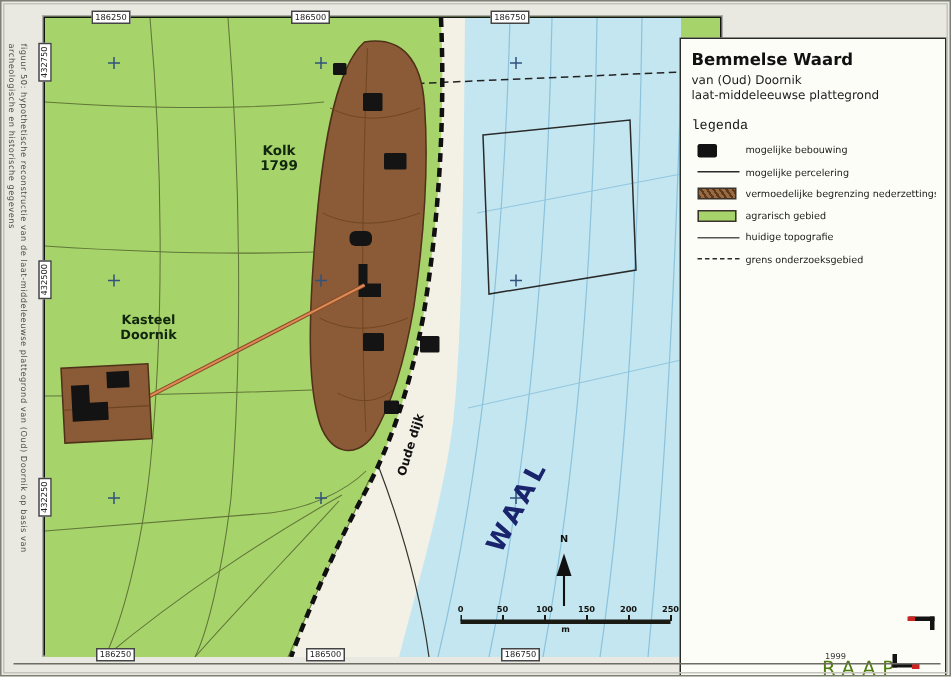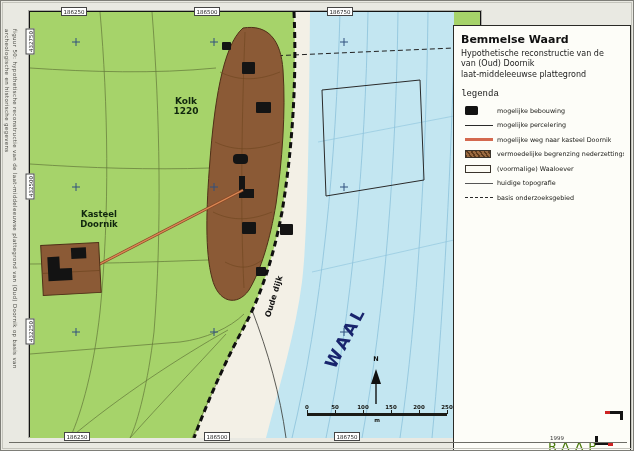--- a/index.html
+++ b/index.html
@@ -185,21 +185,21 @@
       </g>
 
       <g>
         <path d="M346,360 L346,392" stroke="#101010" stroke-width="1.4"></path>
         <polygon points="341,372 346,357 351,372" fill="#101010"></polygon>
       </g>
     </svg>
 
     <div class="map-label lbl-kolk">
       <div>Kolk</div>
-      <div>1220</div>
+      <div>1799</div>
     </div>
     <div class="map-label lbl-kasteel">
       <div>Kasteel</div>
       <div>Doornik</div>
     </div>
     <div class="map-label lbl-dike">Oude dijk</div>
     <div class="map-label lbl-waal">WAAL</div>
     <div class="map-label lbl-north">N</div>
 
     <div class="coord" style="left:31px; top:-5px;">186250</div>
@@ -225,68 +225,61 @@
       </div>
       <div class="sb-marks"></div>
       <div class="sb-bar"></div>
       <div class="sb-unit">m</div>
     </div>
   </div>
 
   <div class="panel">
     <div class="panel-title">Bemmelse Waard</div>
     <div class="panel-sub">
-      <div>Hypothetische reconstructie van de</div>
       <div>van (Oud) Doornik</div>
       <div>laat-middeleeuwse plattegrond</div>
     </div>
     <div class="legend-heading">legenda</div>
 
     <div class="legend">
       <div class="lrow">
         <span class="lsym">
             <span class="s-building"></span>
           </span>
         <span class="llab">mogelijke bebouwing</span>
       </div>
       <div class="lrow">
         <span class="lsym">
             <span class="s-line"></span>
           </span>
         <span class="llab">mogelijke percelering</span>
       </div>
       <div class="lrow">
         <span class="lsym">
-            <span class="s-road"></span>
-          </span>
-        <span class="llab">mogelijke weg naar kasteel Doornik</span>
-      </div>
-      <div class="lrow">
-        <span class="lsym">
             <span class="s-swatch sw-hatch"></span>
           </span>
         <span class="llab">vermoedelijke begrenzing nederzettingsterrein</span>
       </div>
       <div class="lrow">
         <span class="lsym">
-            <span class="s-swatch sw-white"></span>
-          </span>
-        <span class="llab">(voormalige) Waaloever</span>
+            <span class="s-swatch sw-green"></span>
+          </span>
+        <span class="llab">agrarisch gebied</span>
       </div>
       <div class="lrow">
         <span class="lsym">
             <span class="s-topo"></span>
           </span>
         <span class="llab">huidige topografie</span>
       </div>
       <div class="lrow">
         <span class="lsym">
             <span class="s-dash"></span>
           </span>
-        <span class="llab">basis onderzoeksgebied</span>
+        <span class="llab">grens onderzoeksgebied</span>
       </div>
     </div>
 
     <div class="logo">
       <span class="logo-text">RAAP</span>
       <span class="logo-year">1999</span>
       <span class="br-top"></span>
       <span class="br-bot"></span>
     </div>
   </div>

